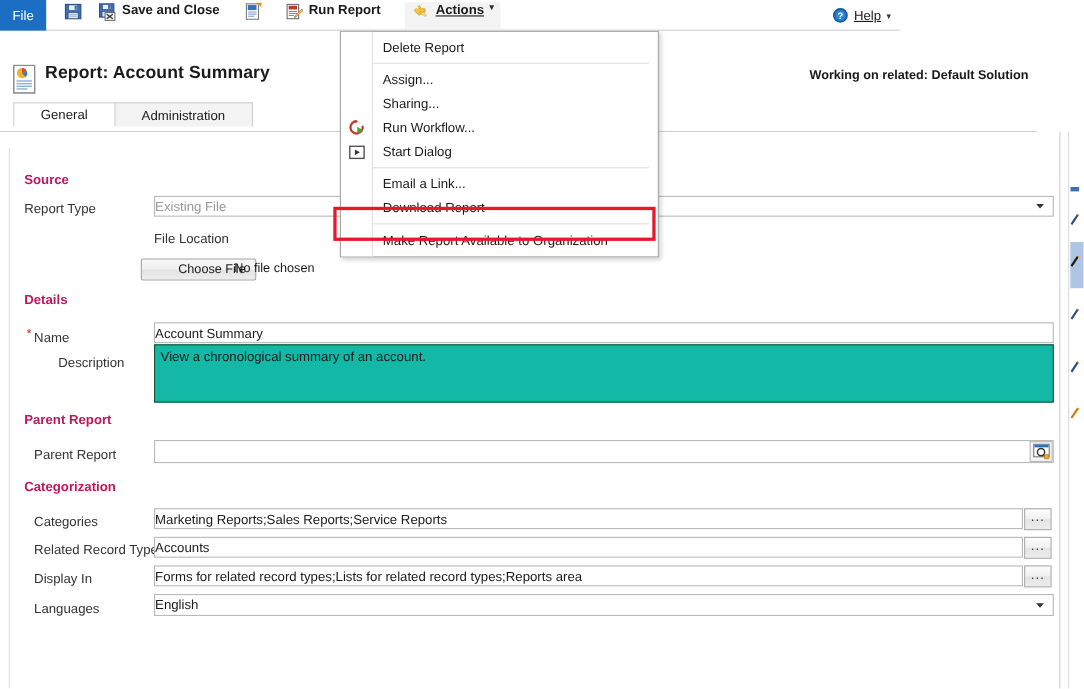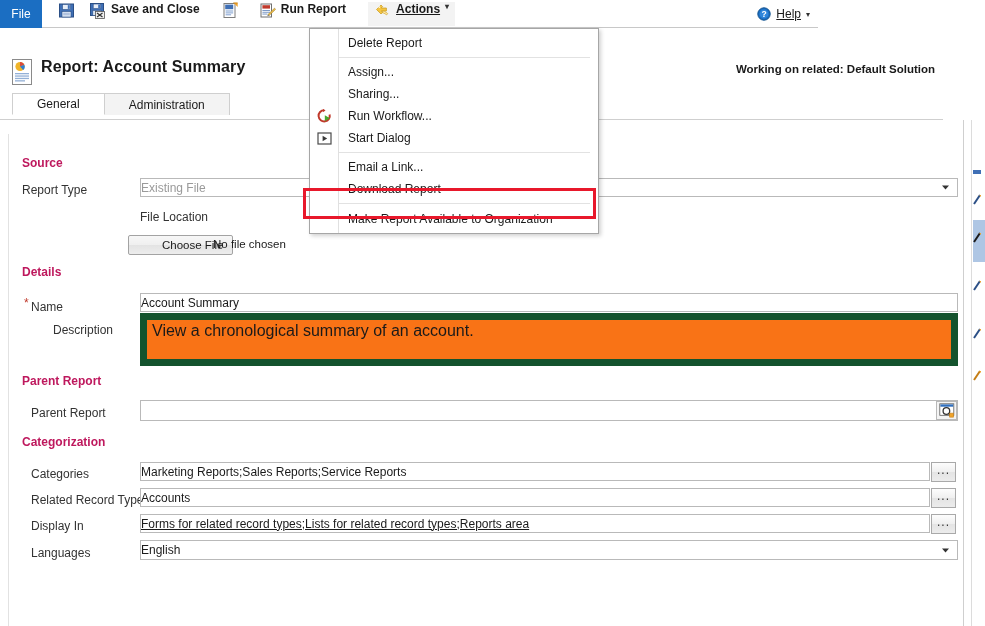--- a/index.html
+++ b/index.html
@@ -82,22 +82,22 @@
   }
   .req-star { color:#c0392b; font-size:12px; position:absolute; }
 
   .txtinput {
     position:absolute; background:#ffffff;
     border:1px solid #b9b9b9; font-family:"Liberation Sans", sans-serif;
     font-size:12px; color:#1a1a1a; padding:2px 0; outline:none;
   }
   .txtinput.ph { color:#9a9a9a; }
   .txtarea {
-    position:absolute; background:#f97316; border:7px solid #14532d;
-    font-family:"Liberation Sans", sans-serif; font-size:16px; color:#1a1a1a;
+    position:absolute; background:#14b8a6; border:1px solid #14532d;
+    font-family:"Liberation Sans", sans-serif; font-size:12px; color:#1a1a1a;
     padding:3px 5px; resize:none; outline:none; line-height:15px;
   }
   .dd-arrow {
     position:absolute; width:13px; height:13px; cursor:pointer;
     display:flex; align-items:center; justify-content:center;
   }
   .ellipsis-btn {
     position:absolute; width:25px; height:20px;
     border:1px solid #a9a9a9;
     background:linear-gradient(to bottom,#fdfdfd 0%,#f0f0f0 48%,#e4e4e4 52%,#ececec 100%);
@@ -323,21 +323,21 @@
       <span>...</span>
     </div>
 
     <div class="fld-label" style="left:31px; top:373px;">Related Record Types</div>
     <input class="txtinput" style="left: 140px; top: 368px; width: 790px; height: 19px;" value="Accounts">
     <div class="ellipsis-btn" style="left:931px; top:368px;">
       <span>...</span>
     </div>
 
     <div class="fld-label" style="left:31px; top:399px;">Display In</div>
-    <input class="txtinput" style="left: 140px; top: 394px; width: 790px; height: 19px; text-decoration: underline;" value="Forms for related record types;Lists for related record types;Reports area">
+    <input class="txtinput" style="left: 140px; top: 394px; width: 790px; height: 19px;" value="Forms for related record types;Lists for related record types;Reports area">
     <div class="ellipsis-btn" style="left:931px; top:394px;">
       <span>...</span>
     </div>
 
     <div class="fld-label" style="left:31px; top:426px;">Languages</div>
     <input class="txtinput" style="left: 140px; top: 420px; width: 818px; height: 20px;" readonly="" value="English">
     <span class="dd-arrow" style="left:939px; top:424px;">
       <svg width="11" height="11" viewBox="0 0 11 11">
           <path d="M2 3.5 h7 l-3.5 4 z" fill="#333"></path>
         </svg>

